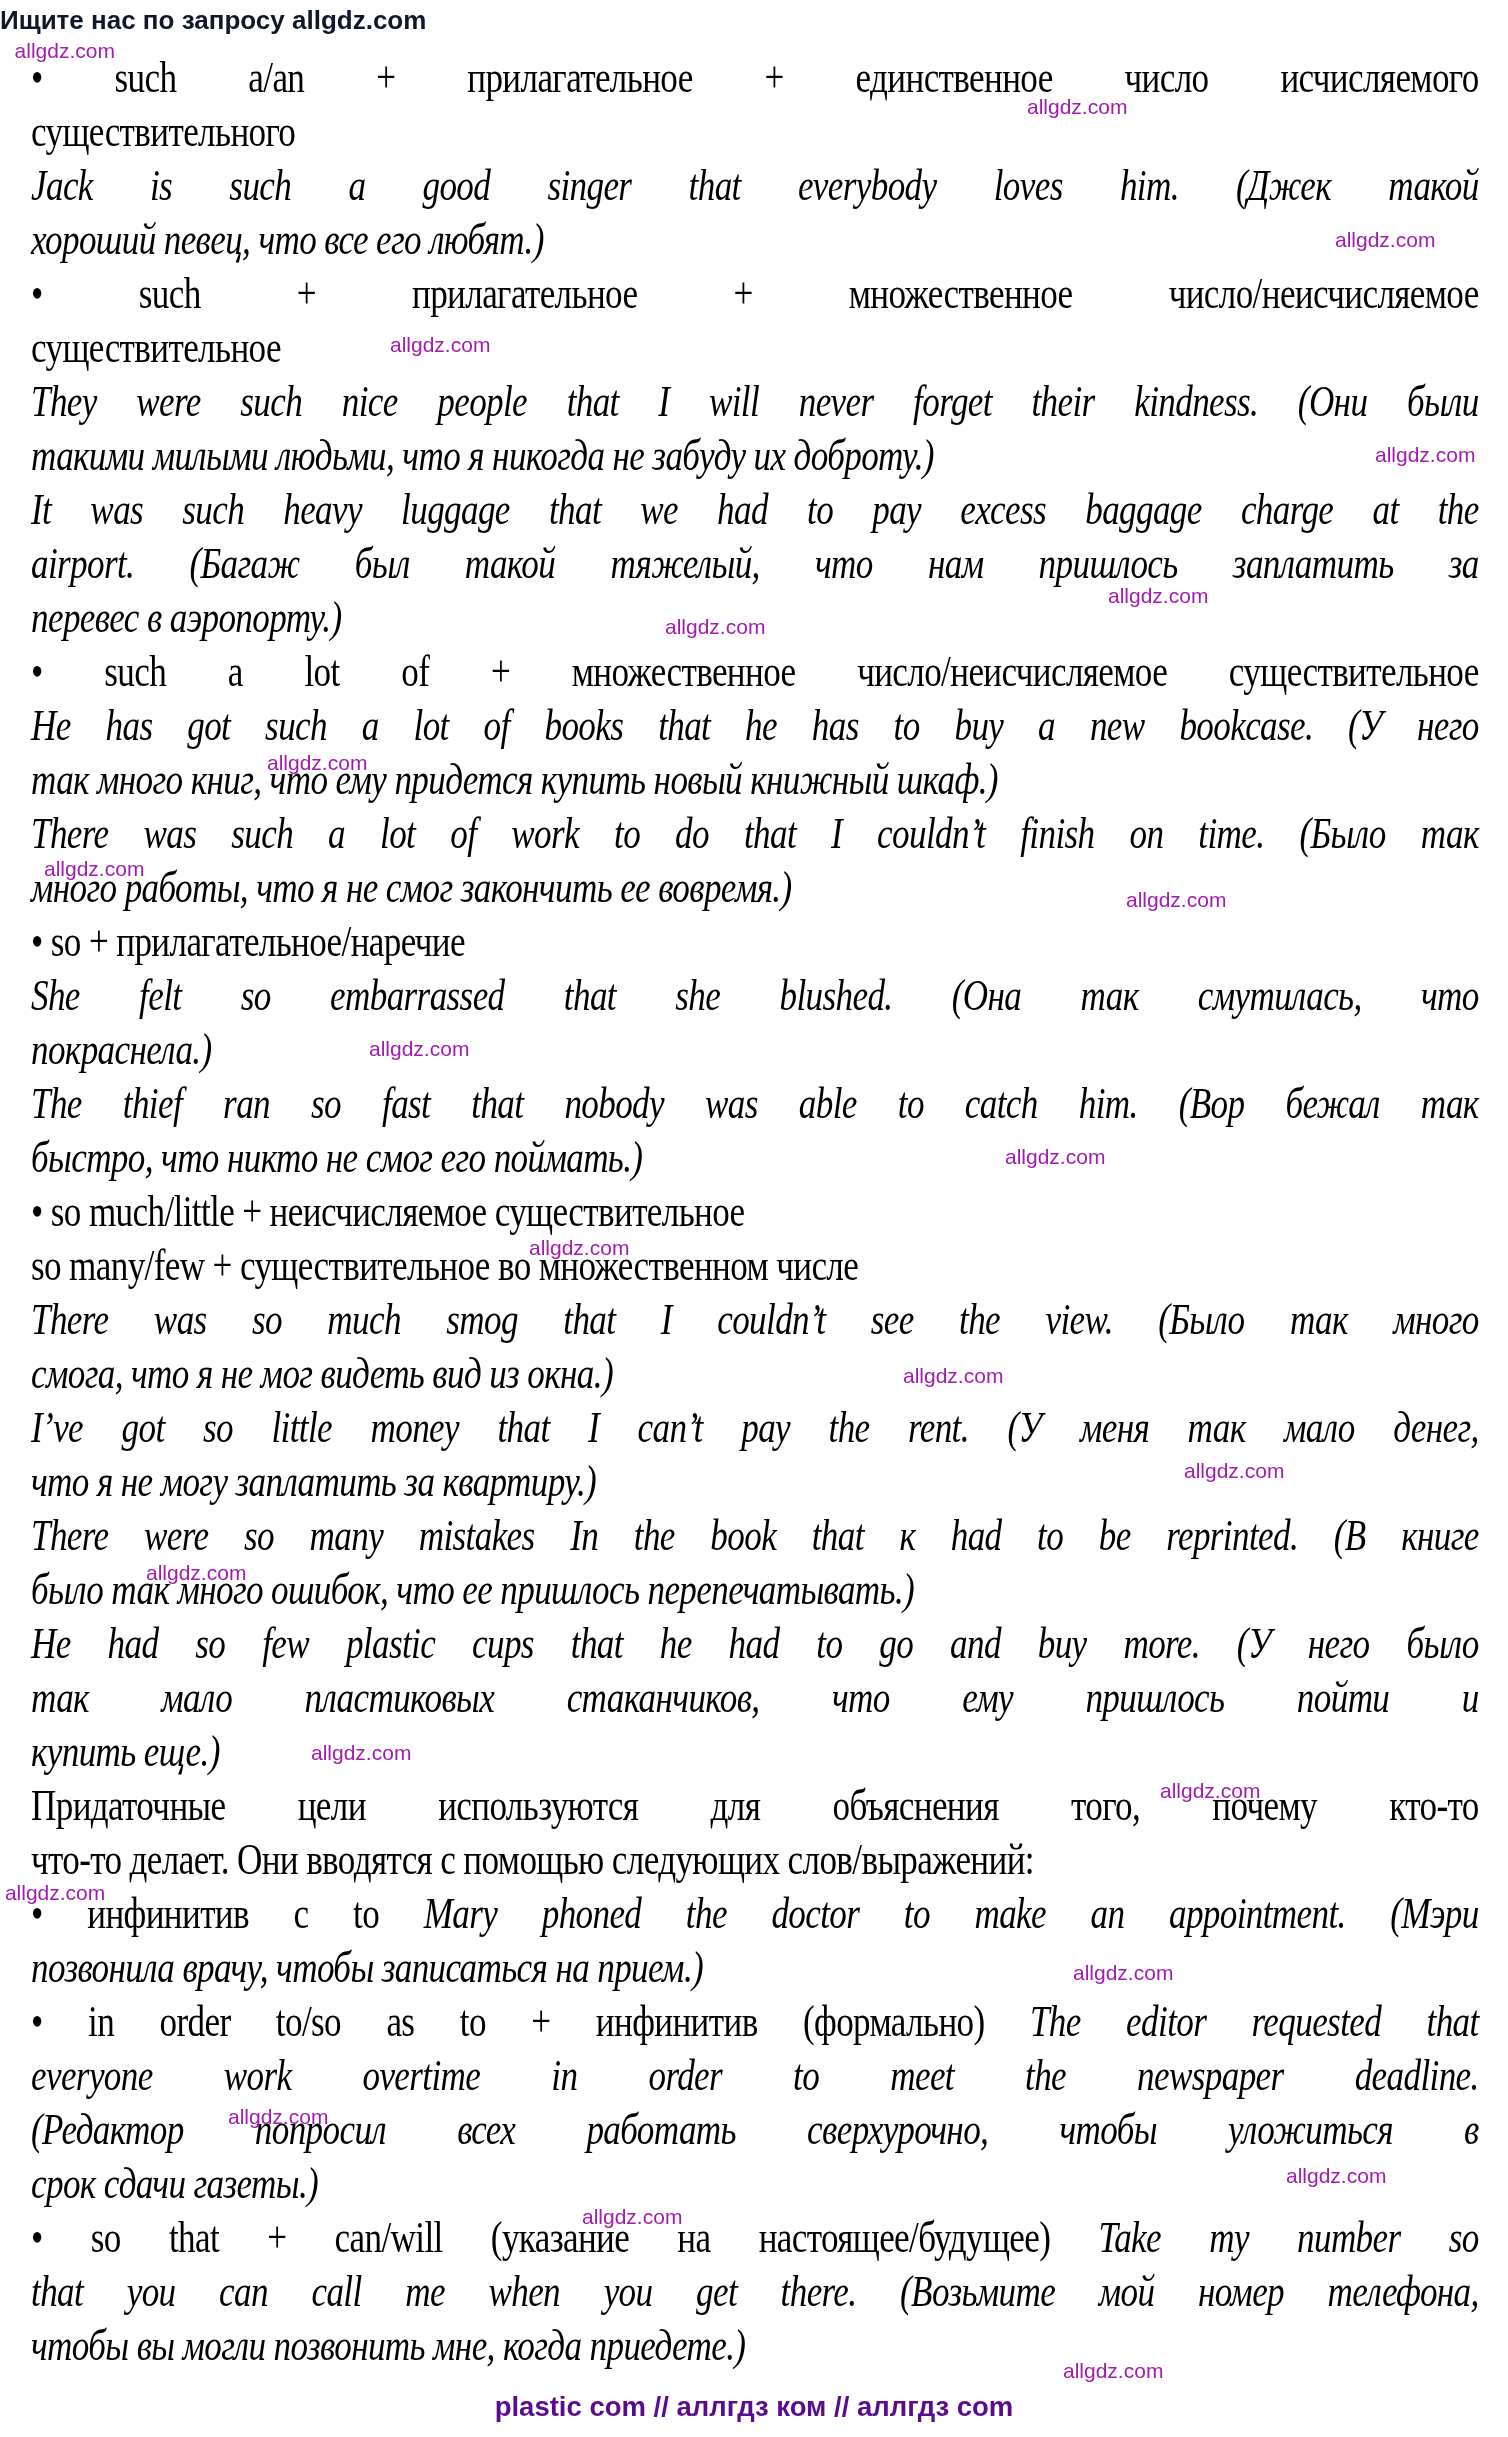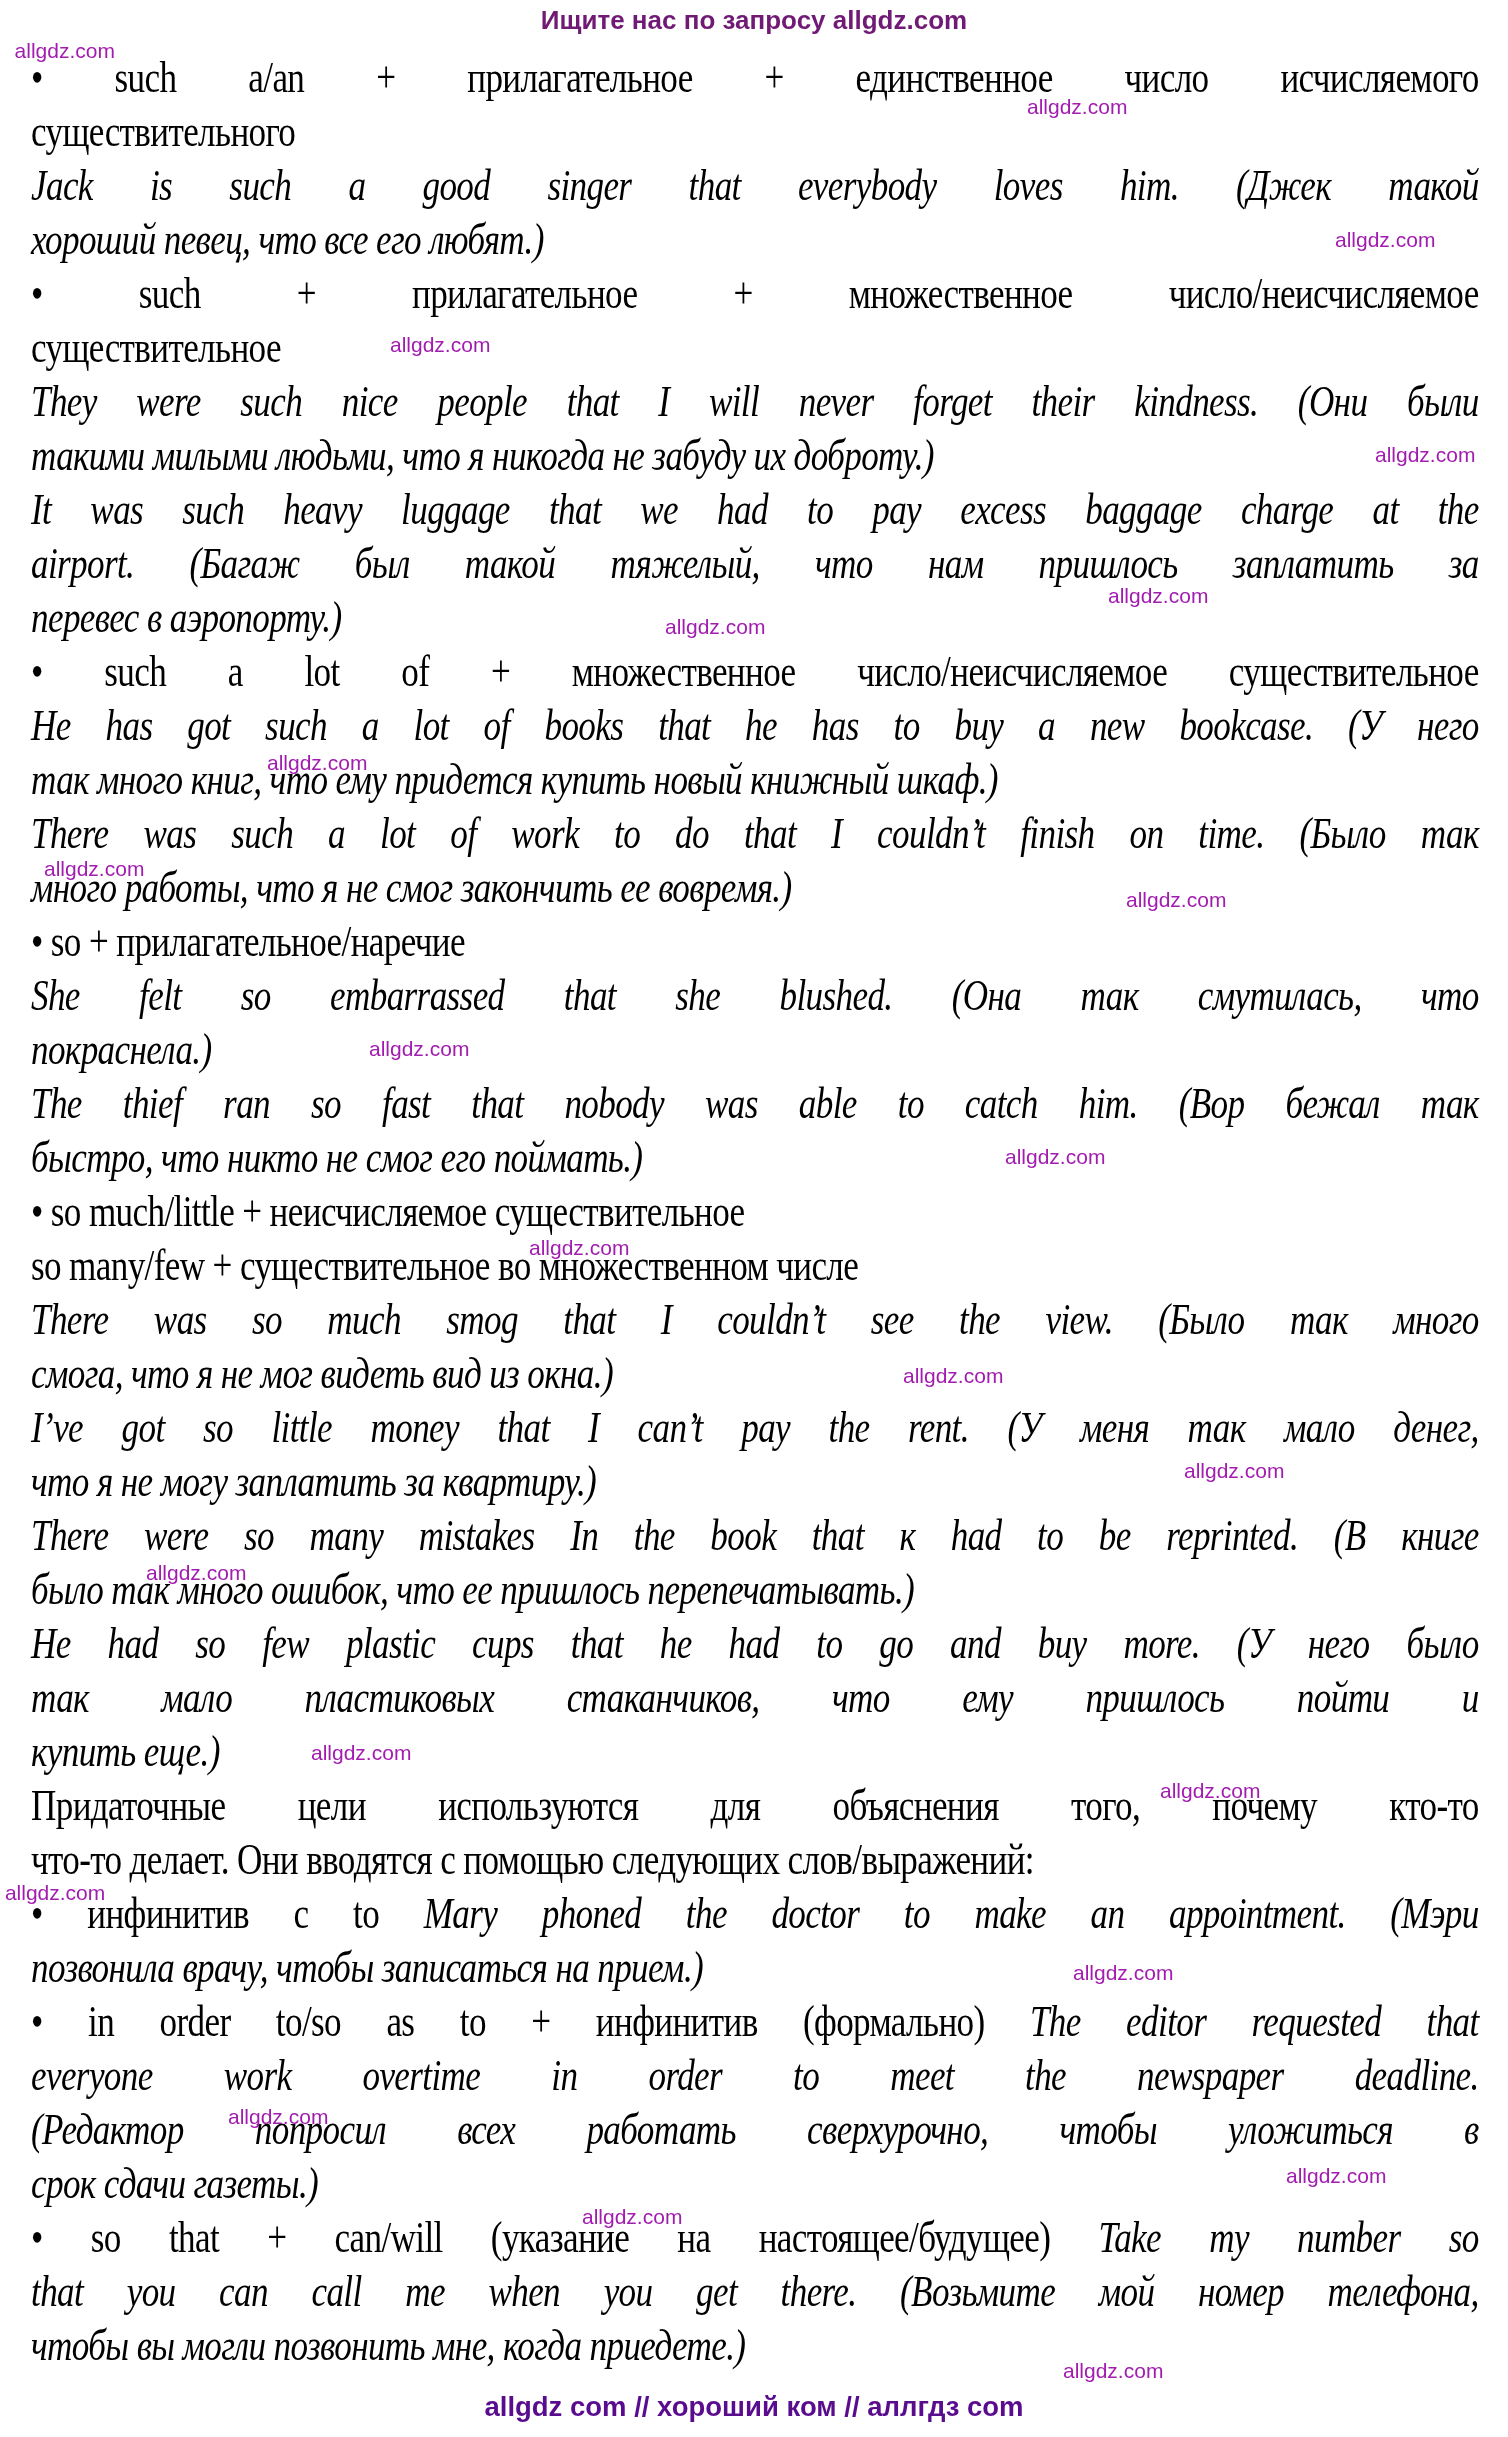--- a/index.html
+++ b/index.html
@@ -4,24 +4,23 @@
 <style>
   html, body { margin: 0; padding: 0; overflow: hidden; }
   body {
     width: 1508px; height: 2438px;
     background: #ffffff;
     position: relative;
     color: #000;
   }
   .header {
     position: absolute; top: 4.9px; left: 0; width: 1508px;
-    text-align: center;
     font-family: "Liberation Sans", sans-serif;
     font-size: 26px; font-weight: bold;
-    color: #701a75;
+    color: #0f172a;
   }
   .doc {
     position: absolute; left: 31px; top: 50px;
     width: 1856px;
   }
   .ln {
     height: 54px; line-height: 54px;
     font-family: "Liberation Serif", serif;
     font-size: 45px;
     letter-spacing: -0.8px;
@@ -116,14 +115,14 @@
 <span class="wm" style="left:146px;top:1561px">allgdz.com</span>
 <span class="wm" style="left:311px;top:1741px">allgdz.com</span>
 <span class="wm" style="left:1160px;top:1779px">allgdz.com</span>
 <span class="wm" style="left:4.9px;top:1881px">allgdz.com</span>
 <span class="wm" style="left:1073px;top:1961px">allgdz.com</span>
 <span class="wm" style="left:228px;top:2105px">allgdz.com</span>
 <span class="wm" style="left:1286px;top:2164px">allgdz.com</span>
 <span class="wm" style="left:582px;top:2205px">allgdz.com</span>
 <span class="wm" style="left:1063px;top:2359px">allgdz.com</span>
 
-<div class="footer">allgdz com  //  хороший ком  //  аллгдз com</div>
+<div class="footer">plastic com  //  аллгдз ком  //  аллгдз com</div>
 
 
 </body></html>

